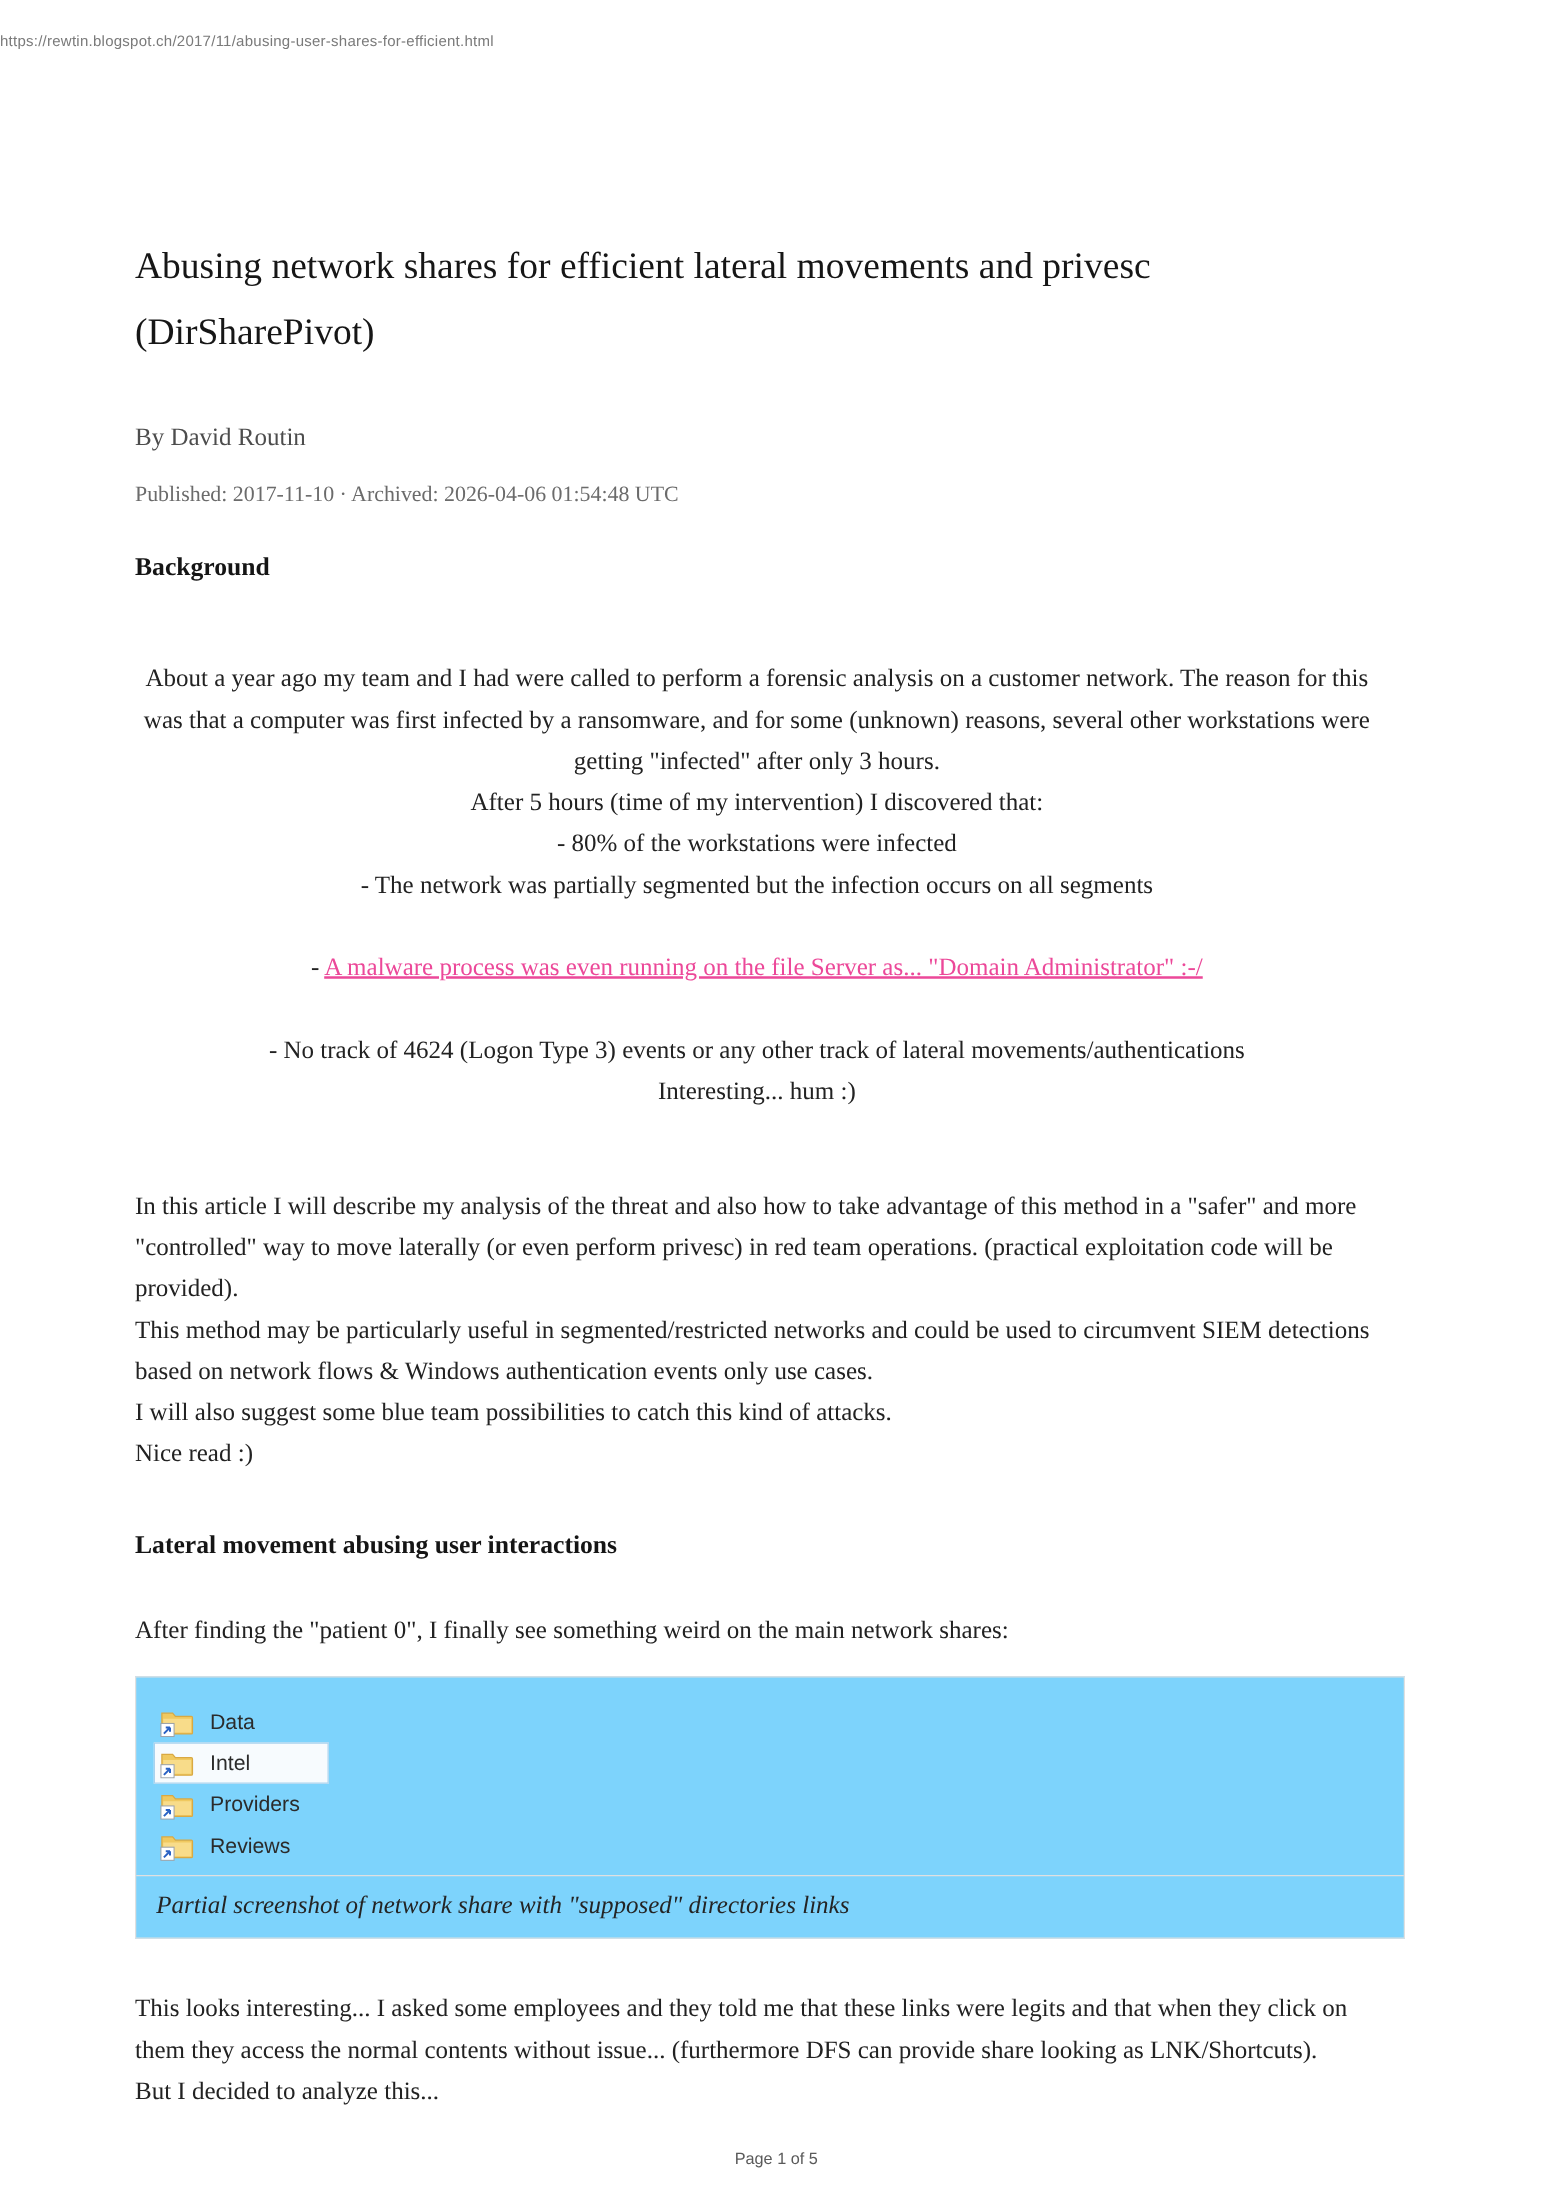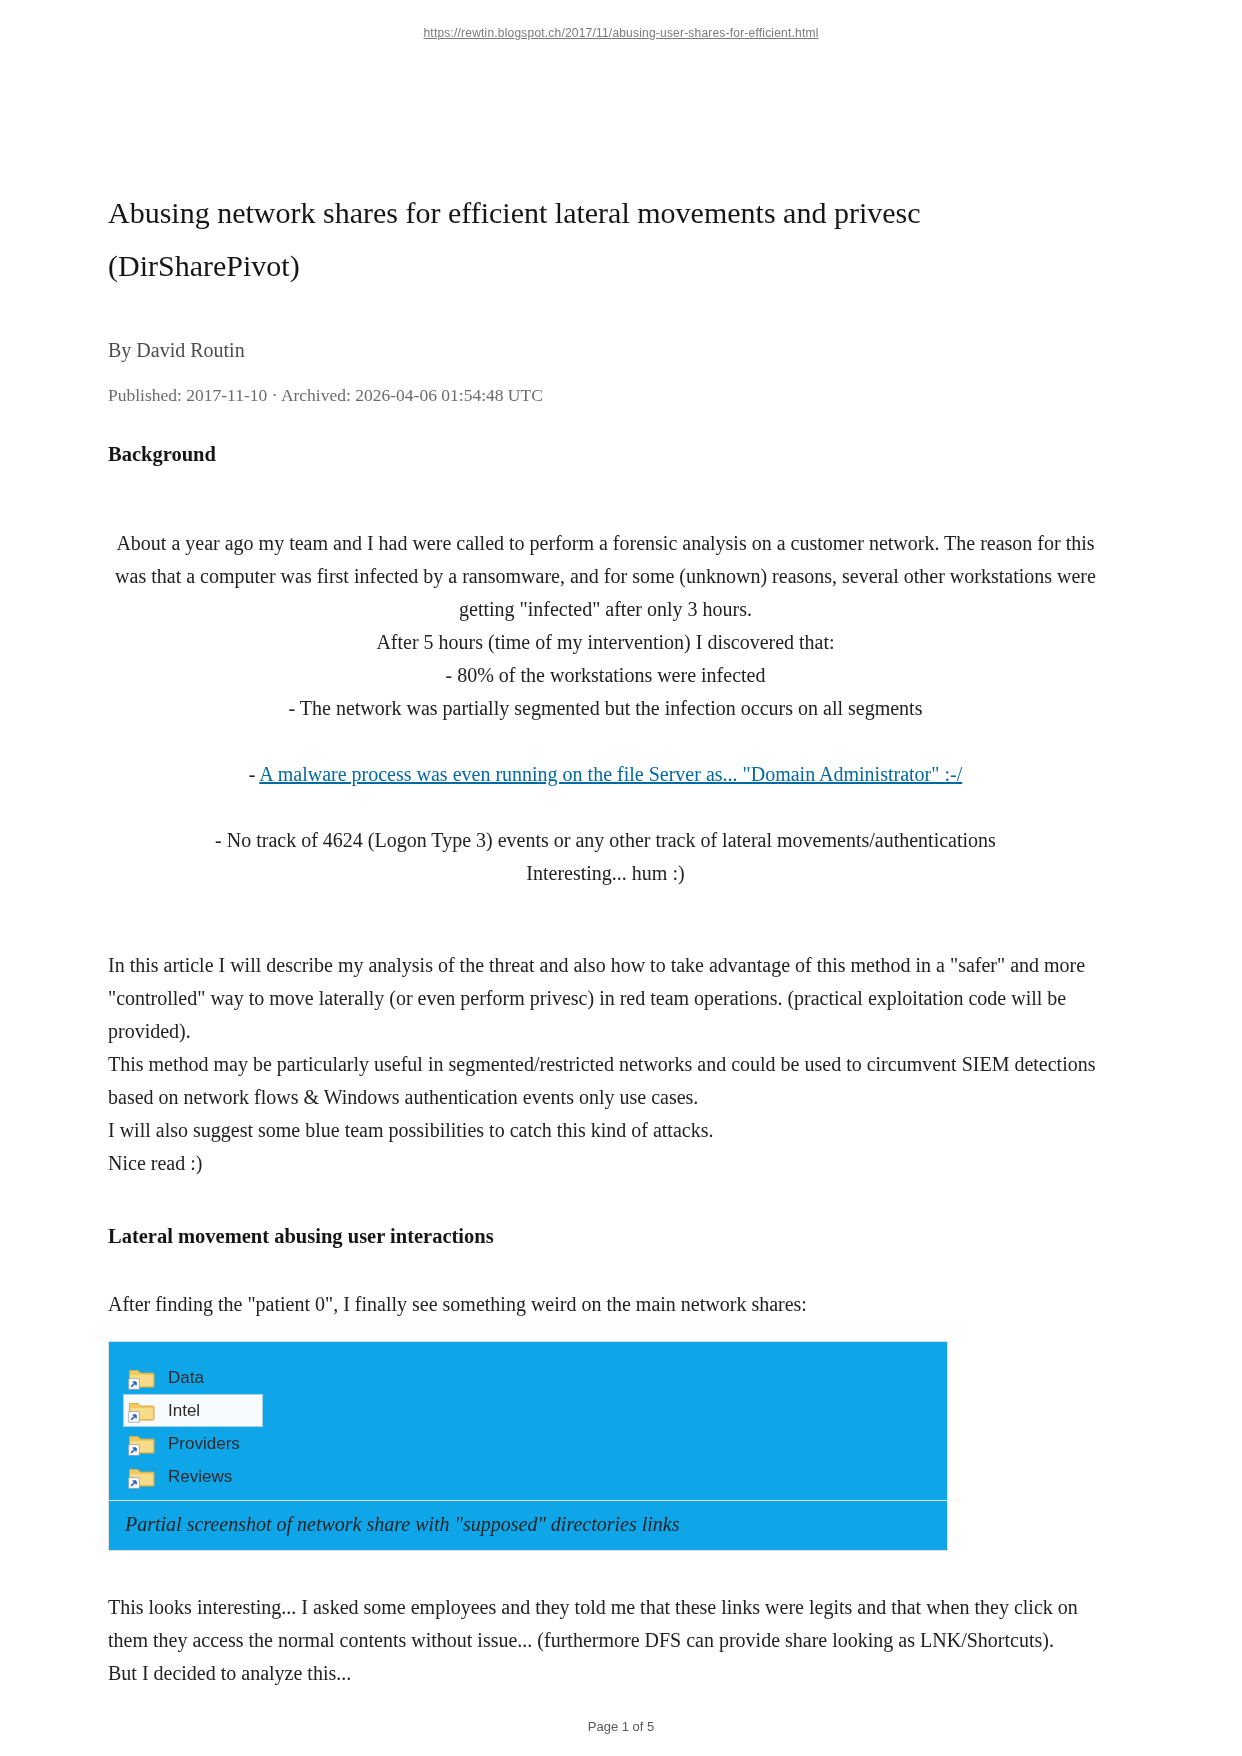--- a/index.html
+++ b/index.html
@@ -10,26 +10,25 @@
     height: 1756px;
     background: #ffffff;
     overflow: hidden;
     font-family: "Liberation Serif", serif;
     color: #1f1f1f;
   }
   .print-header {
     position: absolute;
     top: 26px; left: 0;
     width: 100%;
-    text-align: center;
+    text-align: left;
     font-family: "Liberation Sans", sans-serif;
     font-size: 12px;
     color: #7a7a7a;
     letter-spacing: 0.2px;
-    text-decoration: underline;
   }
   .content {
     position: absolute;
     left: 108px; top: 0;
     width: 1016px;
   }
   .title {
     margin-top: 186px;
     max-width: 850px;
     font-size: 30px;
@@ -64,28 +63,28 @@
     white-space: pre-line;
     color: #222222;
   }
   .para-block { white-space: pre-line; text-align: center; }
   .para2 { }
   .heading-lateral { margin-top: 42px; }
   .para3 { margin-top: 38px; }
   .para4 { margin-top: 40px; }
   .ulink {
     text-decoration: underline;
-    color: #0369a1;
+    color: #ec4899;
     cursor: pointer;
   }
   .figure {
     margin-top: 20px;
-    width: 840px;
+    width: 1016px;
     border: 1px solid #e0e0e0;
-    background: #0ea5e9;
+    background: #7dd3fc;
   }
   .shot {
     height: 158px;
     padding: 19px 0 0 14px;
   }
   .frow {
     display: flex;
     align-items: center;
     height: 33px;
     width: 140px;

